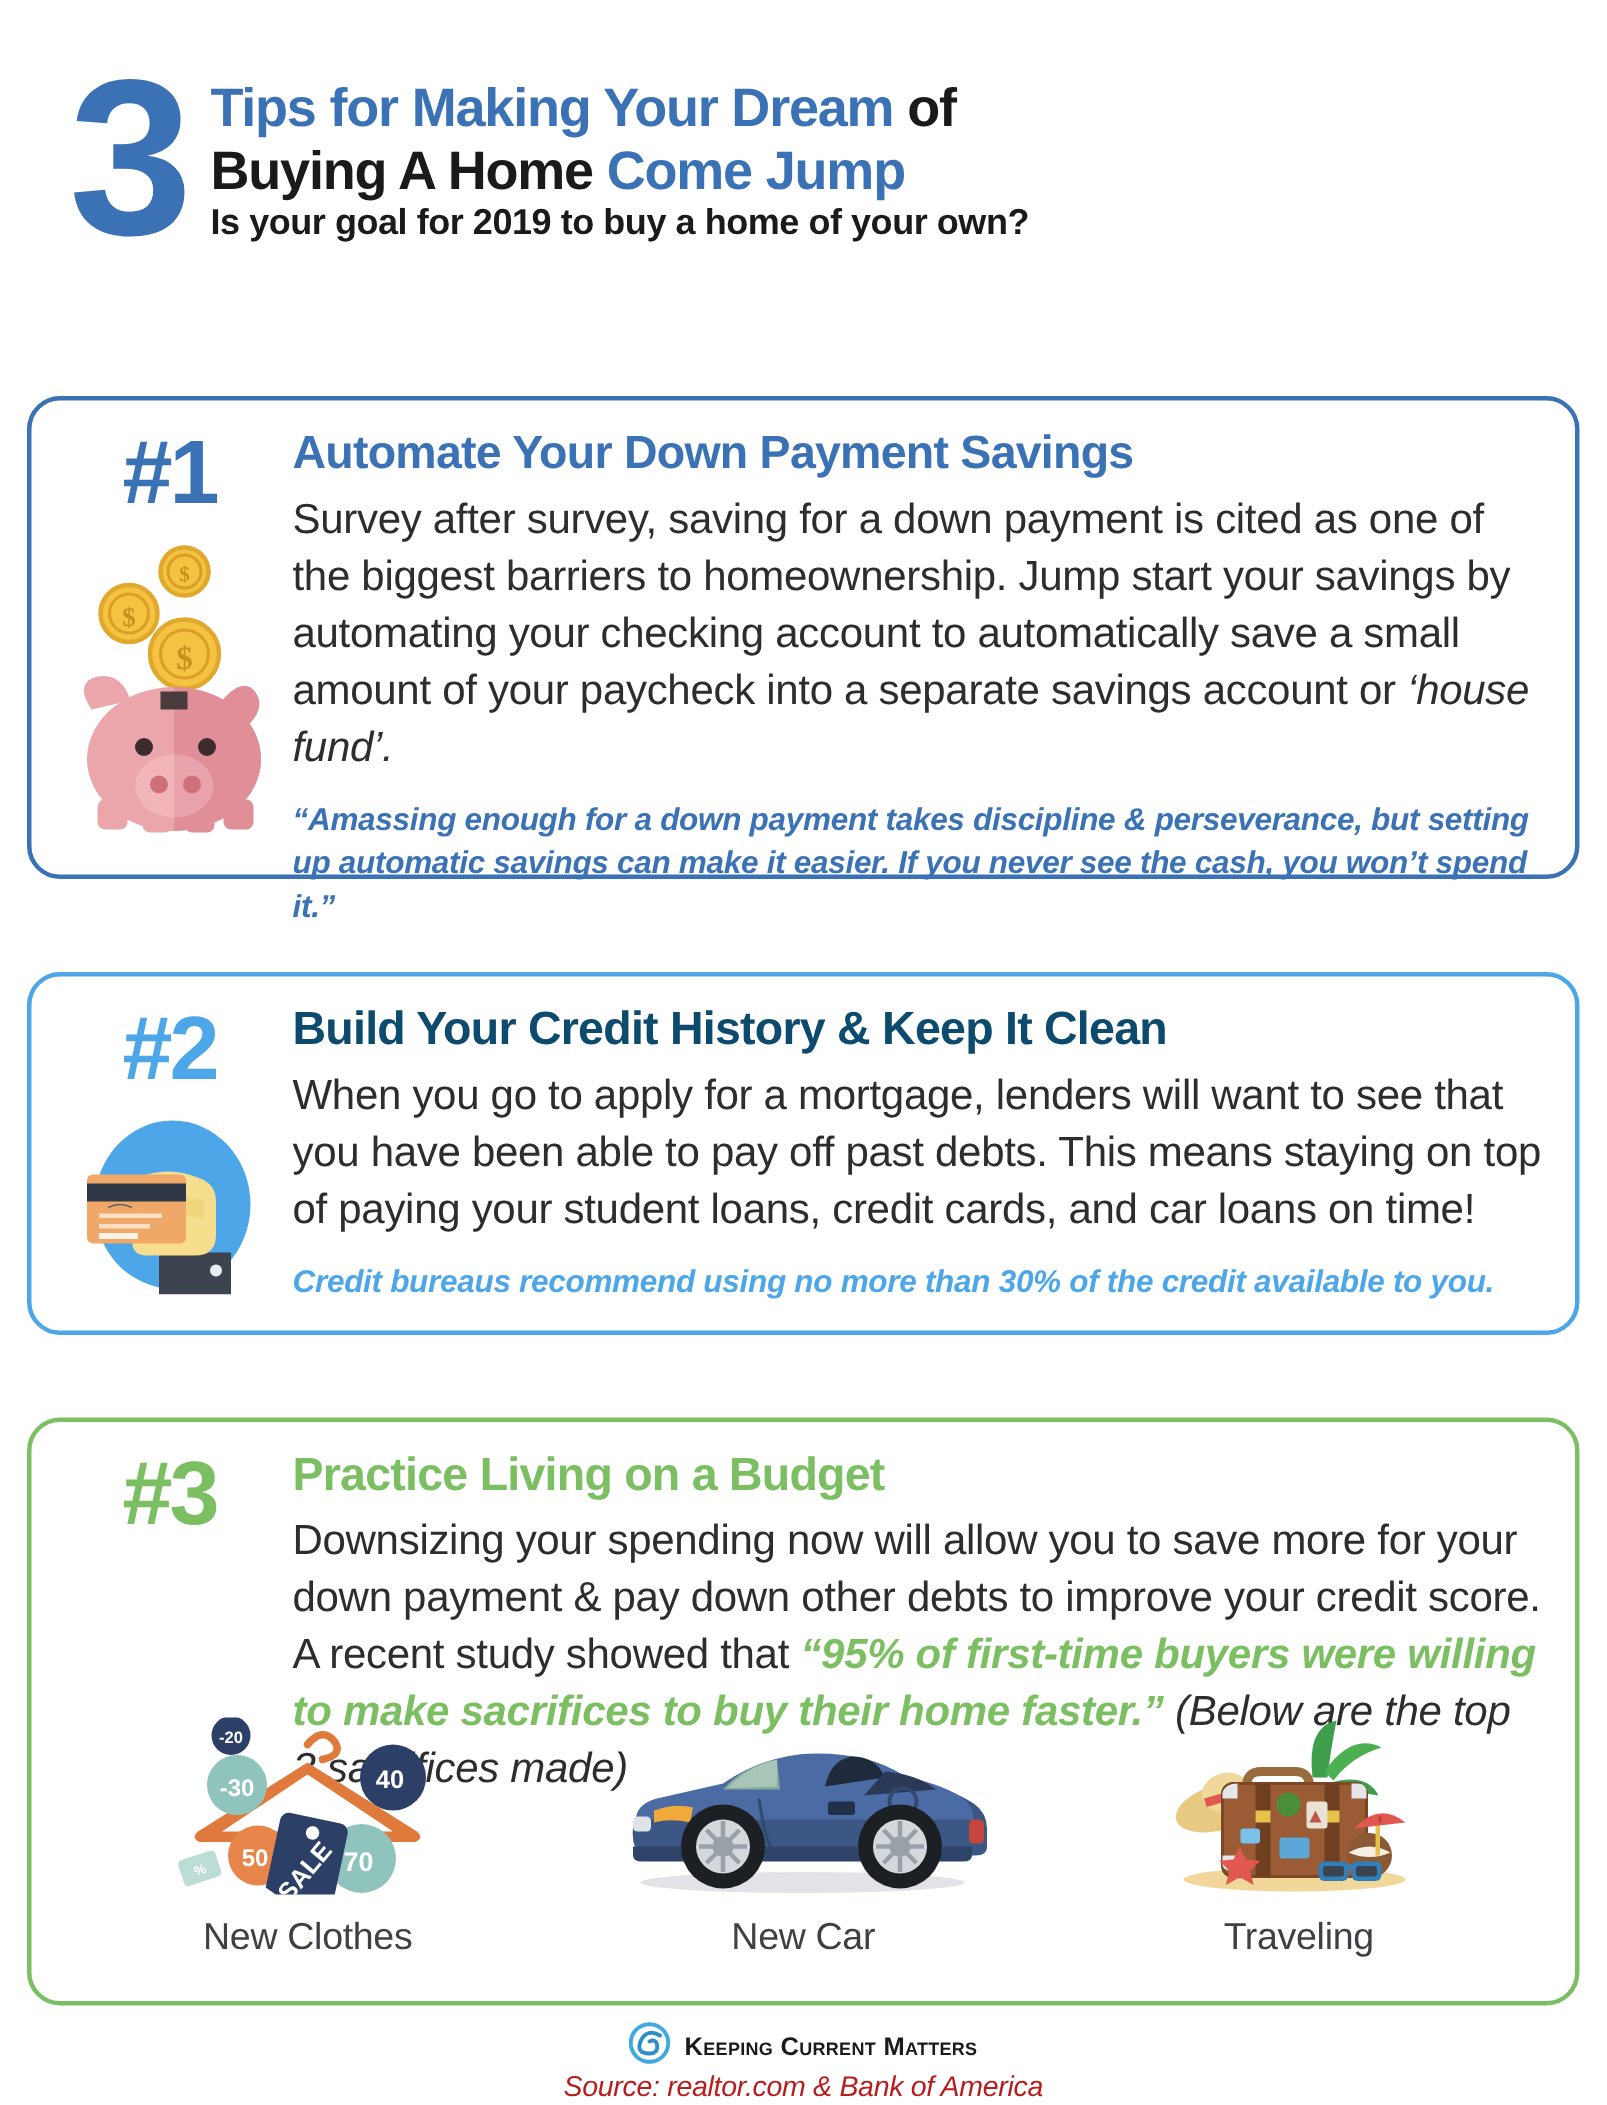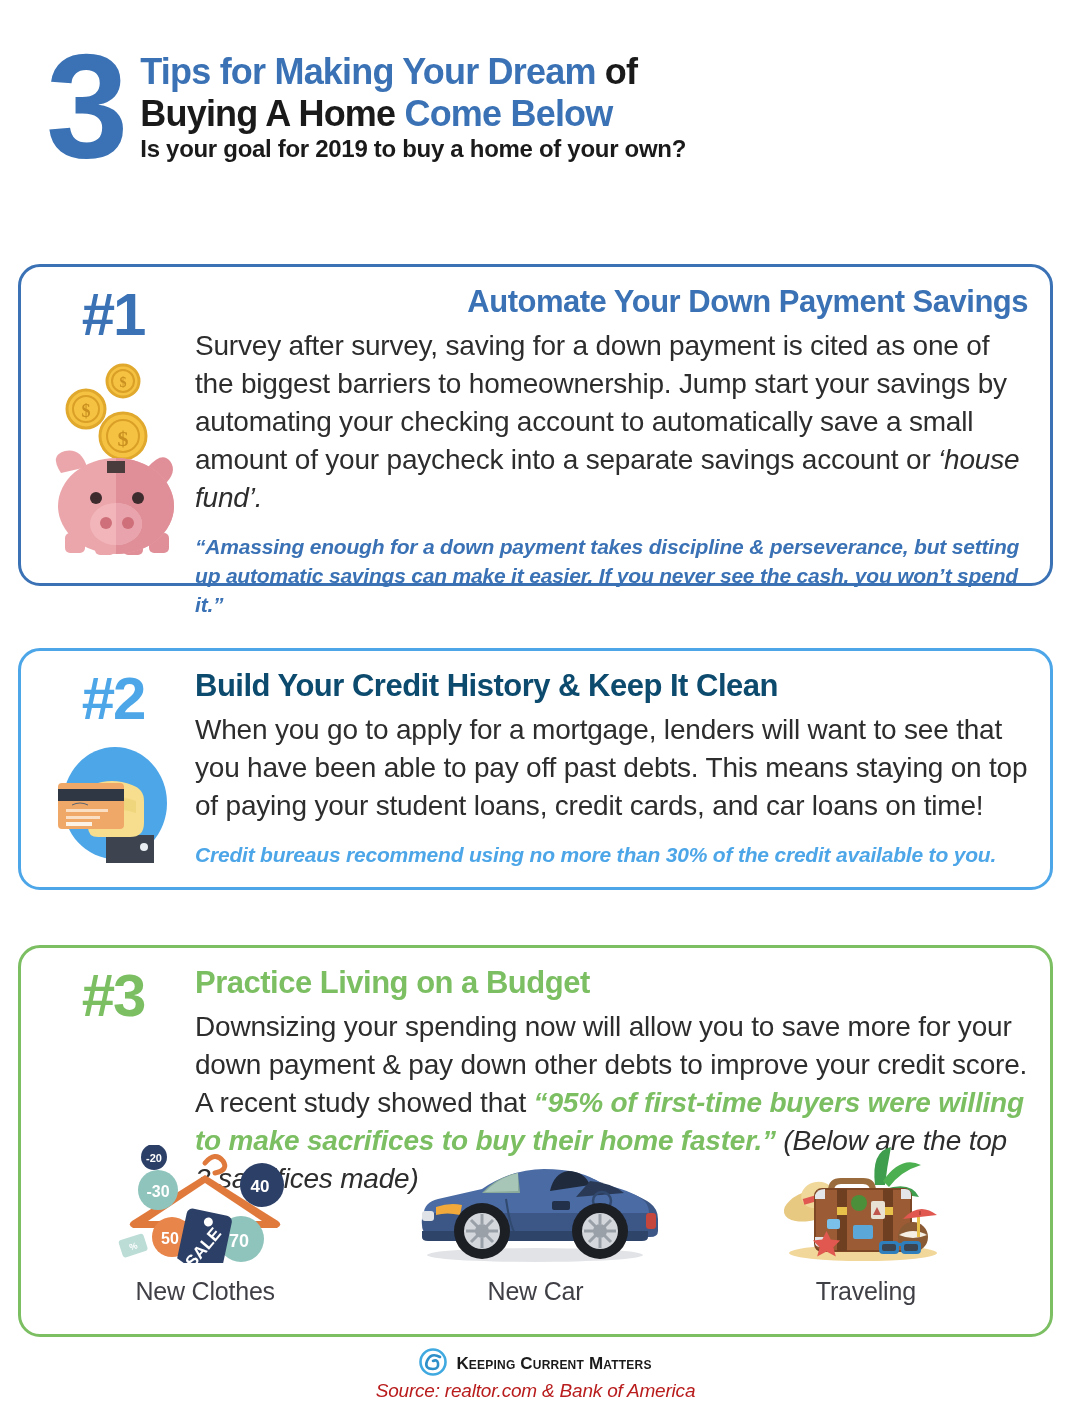--- a/index.html
+++ b/index.html
@@ -50,21 +50,21 @@
     letter-spacing: -2px; font-family: "Liberation Sans", sans-serif;
   }
   .tag-1 { color: #3a72b5; }
   .tag-2 { color: #4da6e8; }
   .tag-3 { color: #7cbf63; }
 
   .card-title {
     font-size: 31px; font-weight: 700; letter-spacing: -0.5px;
     line-height: 1.1; margin-bottom: 8px;
   }
-  .t-1 { color: #3a72b5; text-align: right; }
+  .t-1 { color: #3a72b5; }
   .t-2 { color: #0c4a6e; }
   .t-3 { color: #7cbf63; }
 
   .body-text {
     font-size: 28px; color: #2d2d2d; line-height: 1.36;
     letter-spacing: -0.2px;
   }
   .body-text .it { font-style: italic; }
   .quote {
     font-size: 21px; font-style: italic; font-weight: 700;
@@ -109,21 +109,21 @@
 
 <div class="page">
 
   <div class="header">
     <div class="big-num">3</div>
     <div class="head-lines">
       <div class="head-l1">
         <span class="c-blue">Tips for Making Your Dream</span><span class="c-black"> of</span>
       </div>
       <div class="head-l2">
-        <span class="c-black">Buying A Home</span><span class="c-blue"> Come Below</span>
+        <span class="c-black">Buying A Home</span><span class="c-blue"> Come Jump</span>
       </div>
       <div class="head-sub">Is your goal for 2019 to buy a home of your own?</div>
     </div>
   </div>
 
   <div class="card card-1">
     <div class="card-inner">
       <div class="col-left">
         <div class="tag-num tag-1">#1</div>
         <div class="illus-piggy">

